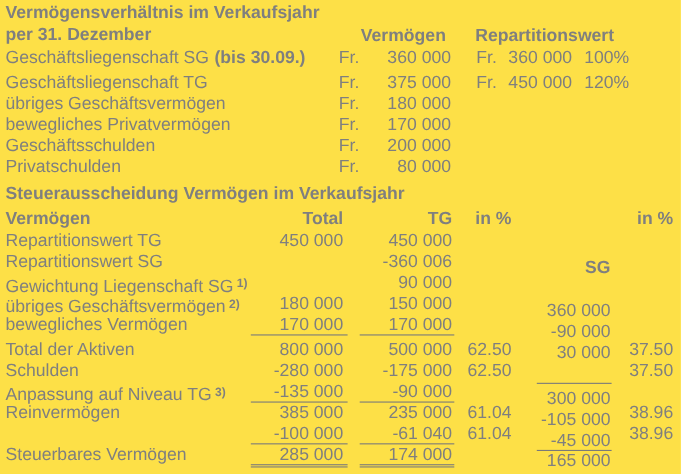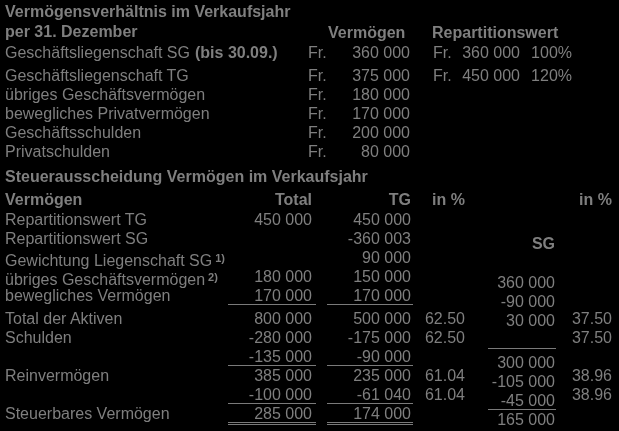--- a/index.html
+++ b/index.html
@@ -1,19 +1,19 @@
 <!DOCTYPE html>
 <html><head>
 <meta charset="utf-8">
 <style>
   html,body{margin:0;padding:0;background:#ffffff;}
   .page{
     position:relative;
     width:619px;height:431px;
-    background:#000000;
+    background:#fde047;
     font-family:"Liberation Sans","DejaVu Sans",sans-serif;
     font-size:16px;
     color:#7f7f7f;
     overflow:hidden;
   }
   .abs{position:absolute;white-space:nowrap;}
   .b{font-weight:bold;}
   .row{position:absolute;left:0;width:619px;height:19px;text-decoration:underline;}
   .label{position:absolute;left:5px;white-space:nowrap;line-height:16px;}
   .bsuf{font-weight:bold;margin-left:5px;}
@@ -116,21 +116,21 @@
   </div>
 
   <div class="row" style="top:212px;">
     <span class="label"><span>Repartitionswert TG</span></span>
     <span class="c total">450 000</span>
     <span class="c tg">450 000</span>
   </div>
 
   <div class="row" style="top:231px;">
     <span class="label"><span>Repartitionswert SG</span></span>
-    <span class="c tg">-360 003</span>
+    <span class="c tg">-360 006</span>
     <span class="c sg">360 000</span>
   </div>
 
   <div class="row" style="top:250px;padding-left:24px;">
     <span class="label"><span>Gewichtung Liegenschaft SG</span><span class="sup">1)</span></span>
     <span class="c tg">90 000</span>
     <span class="c sg">-90 000</span>
   </div>
 
   <div class="row" style="top:269px;">
@@ -159,20 +159,21 @@
   <div class="row" style="top:330px;">
     <span class="label"><span>Schulden</span></span>
     <span class="c total">-280 000</span>
     <span class="c tg">-175 000</span>
     <span class="c p1">62.50</span>
     <span class="c sg">-105 000</span>
     <span class="c p2">37.50</span>
   </div>
 
   <div class="row" style="top:349px;">
+    <span class="label"><span>Anpassung auf Niveau TG</span><span class="sup">3)</span></span>
     <span class="c total ul">-135 000</span>
     <span class="c tg ul">-90 000</span>
     <span class="c sg ul">-45 000</span>
   </div>
 
   <div class="row" style="top:368px;">
     <span class="label"><span>Reinvermögen</span></span>
     <span class="c total">385 000</span>
     <span class="c tg">235 000</span>
     <span class="c p1">61.04</span>

